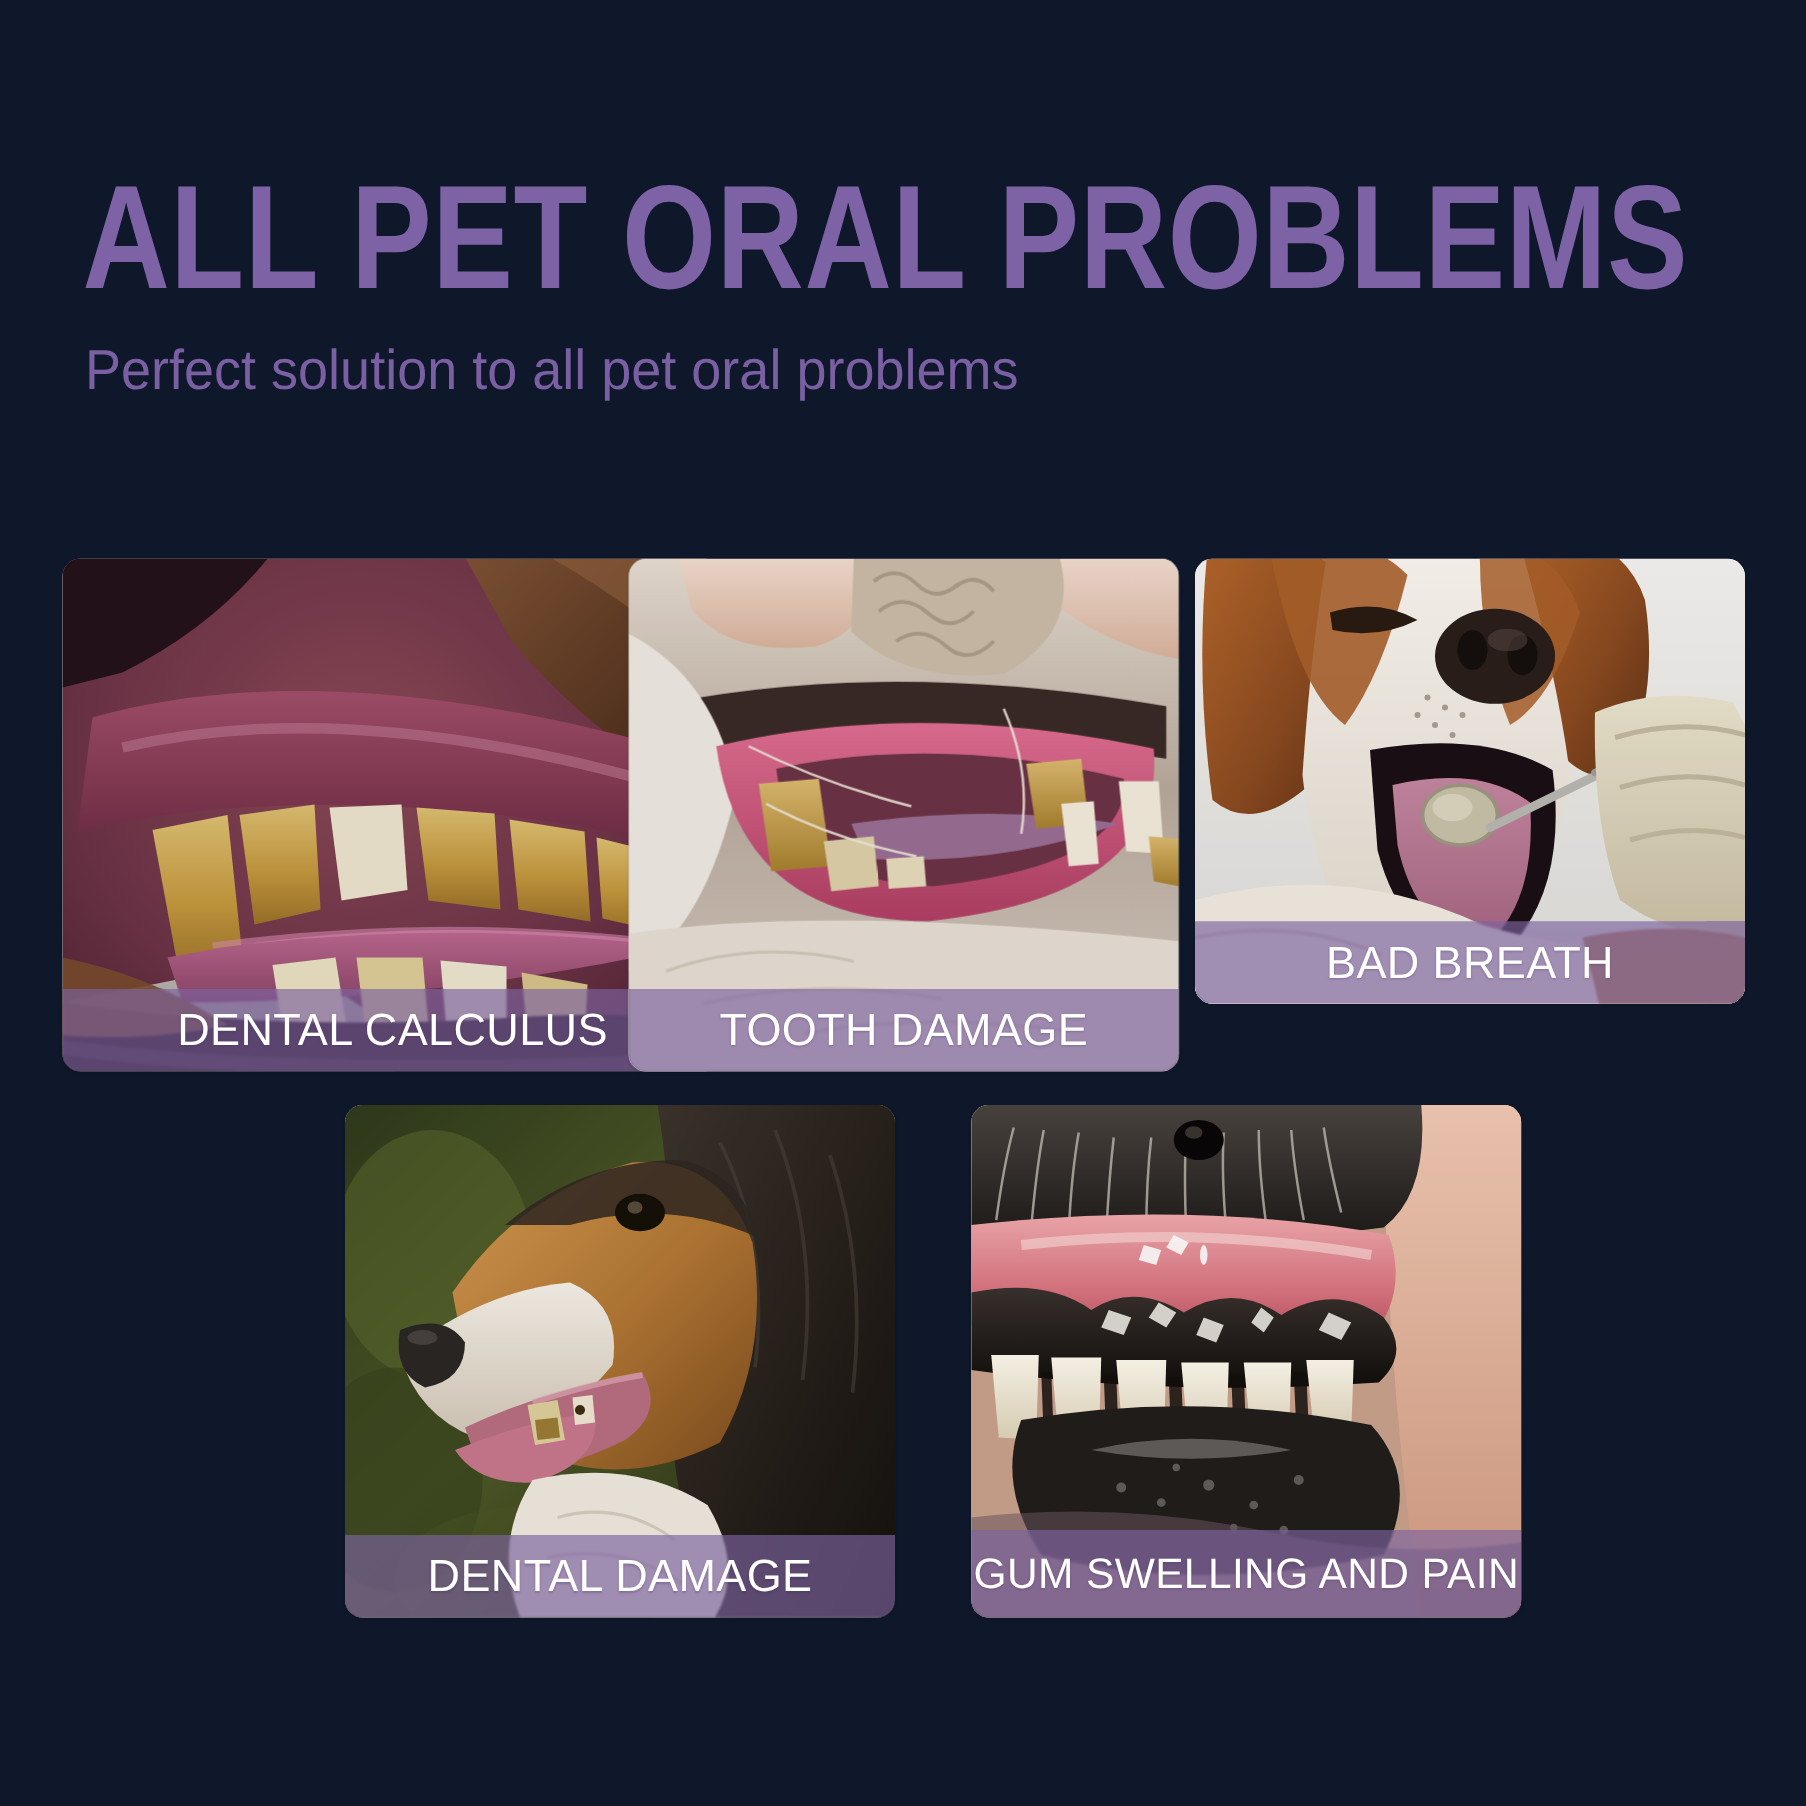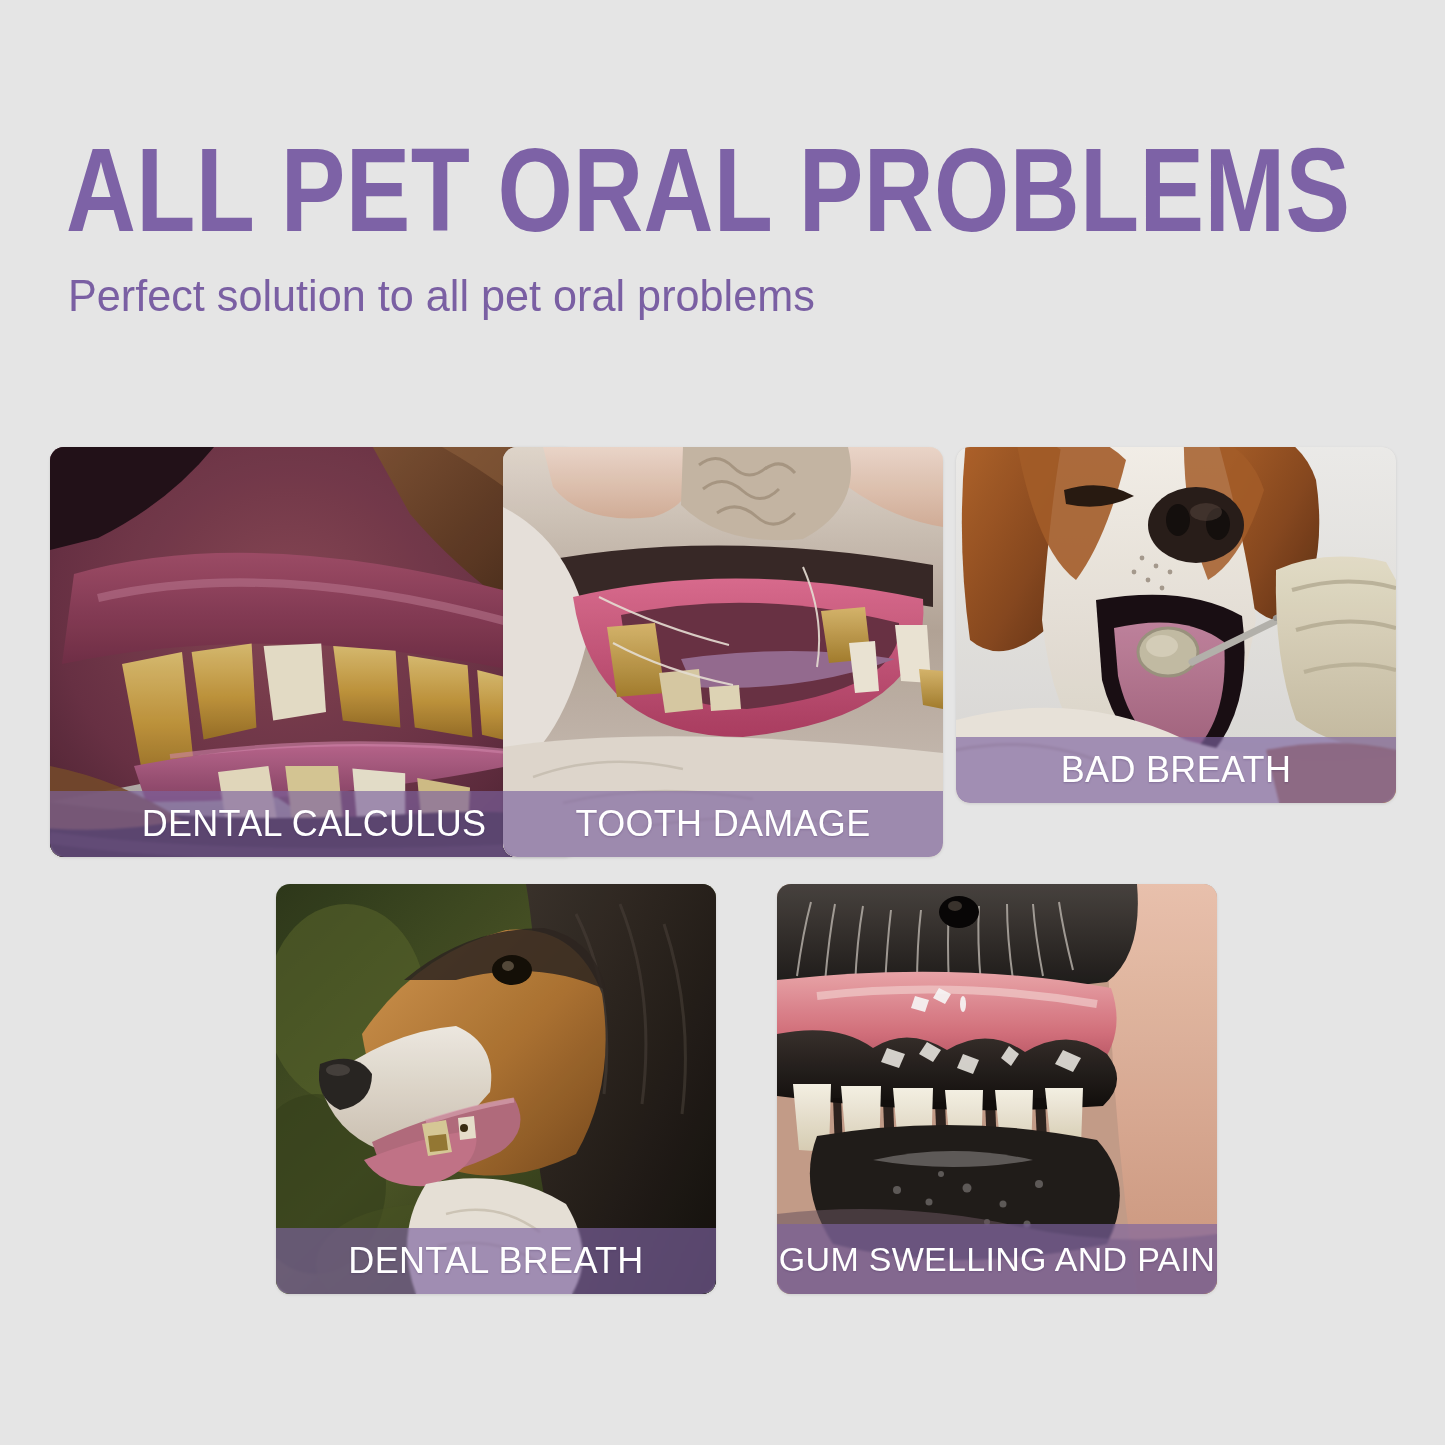--- a/index.html
+++ b/index.html
@@ -7,21 +7,21 @@
     width: 1445px;
     height: 1445px;
     background: #ffffff;
     font-family: "Liberation Sans", sans-serif;
     overflow: hidden;
   }
   .page {
     position: relative;
     width: 1445px;
     height: 1445px;
-    background: #e5e5e5;
+    background: #0f172a;
   }
 
   
   .header { position: absolute; left: 0; top: 0; width: 1445px; }
 
   .title {
     position: absolute;
     left: 66px;
     top: 140px;
     font-size: 118px;
@@ -383,21 +383,21 @@
       <circle cx="188" cy="244" r="4" fill="#3c2e12"></circle>
 
       <path d="M150 300 Q230 282 290 320 Q320 370 296 410 L140 410 Q118 350 150 300 Z" fill="#efe9de"></path>
       <g stroke="#cfc5b6" stroke-width="2.5" fill="none" opacity="0.8">
         <path d="M170 330 q50 -14 94 18"></path>
         <path d="M162 362 q60 -12 110 22"></path>
       </g>
       <rect width="440" height="410" fill="#000" opacity="0.04"></rect>
     </svg>
     <div class="caption-bar">
-      <span class="caption-text">DENTAL BREATH</span>
+      <span class="caption-text">DENTAL DAMAGE</span>
     </div>
   </div>
 
   <div class="card" id="card-gum-swelling">
     <svg class="photo" viewBox="0 0 440 410" preserveAspectRatio="xMidYMid slice">
       <defs>
         <linearGradient id="c5fur" x1="0" y1="0" x2="0" y2="1">
           <stop offset="0%" stop-color="#4a4440"></stop>
           <stop offset="100%" stop-color="#1d1a18"></stop>
         </linearGradient>

